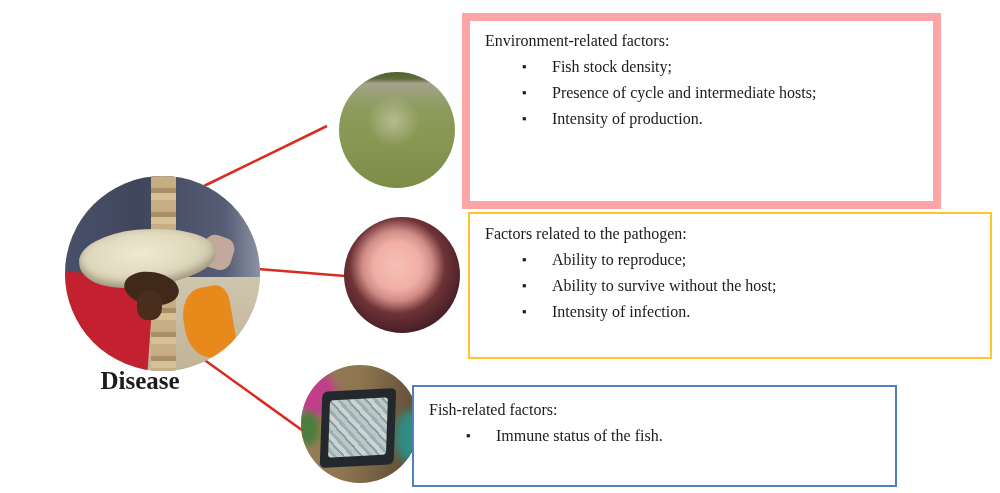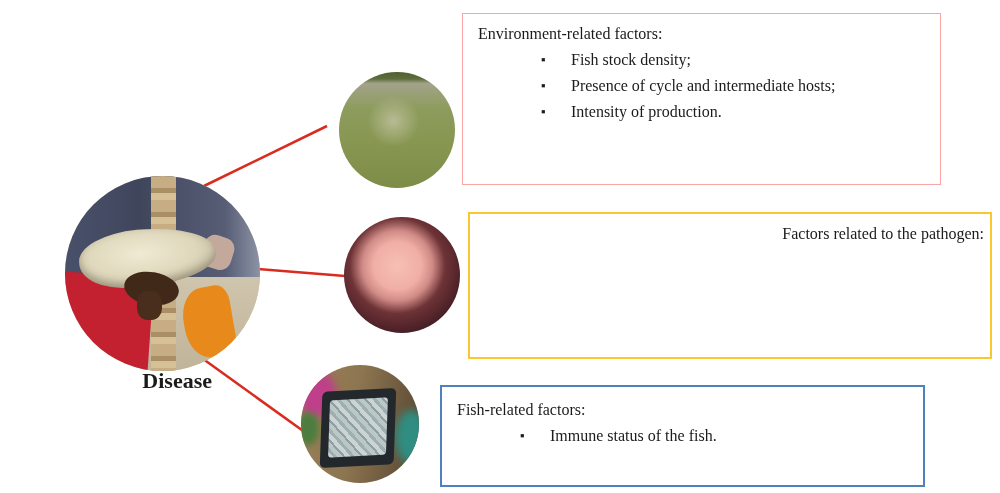--- a/index.html
+++ b/index.html
@@ -76,45 +76,45 @@
                border-radius: 50%; filter: blur(4px); }
   .k-crate   { left: 17%; top: 21%; width: 63%; height: 64%; background: #22282c;
                border-radius: 7%; transform: rotate(-3deg) skewX(-5deg); }
   .k-fish    { left: 24%; top: 29%; width: 49%; height: 48%;
                background: repeating-linear-gradient(48deg,#cbd4d3 0 4px,#9eafb2 4px 7px,#bcc7c7 7px 11px,#8fa0a4 11px 13px);
                border-radius: 6%; transform: rotate(-3deg) skewX(-5deg); }
 
   
   .disease-label {
     position: absolute;
-    left: 52px; top: 368px; width: 160px;
-    text-align: right;
+    left: 60px; top: 368px; width: 160px;
+    text-align: center;
     font-weight: bold;
-    font-size: 22px;
+    font-size: 25px;
     line-height: 26px;
     z-index: 3;
   }
 
   
   .factor-box {
     position: absolute;
     background: #ffffff;
     box-sizing: border-box;
     font-size: 16px;
     line-height: 26px;
     z-index: 2;
   }
-  .box-env  { left: 462px; top: 13px;  width: 479px; height: 172px;
-              border: 1px solid #fca5a5; padding: 7px 6px 0 0; }
+  .box-env  { left: 462px; top: 13px;  width: 479px; height: 196px;
+              border: 8px solid #fca5a5; padding: 7px 6px 0 0; }
   .box-path { left: 468px; top: 212px; width: 524px; height: 147px;
-              border: 2px solid #fcc62d; padding: 7px 6px 0 0; text-align: right; }
-  .box-fish { left: 440px; top: 385px; width: 485px; height: 102px;
+              border: 2px solid #fcc62d; padding: 7px 6px 0 0; }
+  .box-fish { left: 412px; top: 385px; width: 485px; height: 102px;
               border: 2px solid #4f81bd; padding: 10px 6px 0 0; }
   .box-title { padding-left: 15px; }
-  .row { padding-left: 52px; margin-left: 26px; }
+  .row { padding-left: 52px; }
   .bullet {
     display: inline-block;
     width: 30px;
     font-size: 13px;
     vertical-align: 1px;
   }
 </style>
 </head>
 <body>
 
@@ -161,20 +161,29 @@
     <div class="row">
       <span class="bullet">▪</span><span>Presence of cycle and intermediate hosts;</span>
     </div>
     <div class="row">
       <span class="bullet">▪</span><span>Intensity of production.</span>
     </div>
   </div>
 
   <div class="factor-box box-path">
     <div class="box-title">Factors related to the pathogen:</div>
+    <div class="row">
+      <span class="bullet">▪</span><span>Ability to reproduce;</span>
+    </div>
+    <div class="row">
+      <span class="bullet">▪</span><span>Ability to survive without the host;</span>
+    </div>
+    <div class="row">
+      <span class="bullet">▪</span><span>Intensity of infection.</span>
+    </div>
   </div>
 
   <div class="factor-box box-fish">
     <div class="box-title">Fish-related factors:</div>
     <div class="row">
       <span class="bullet">▪</span><span>Immune status of the fish.</span>
     </div>
   </div>
 
 </div>

